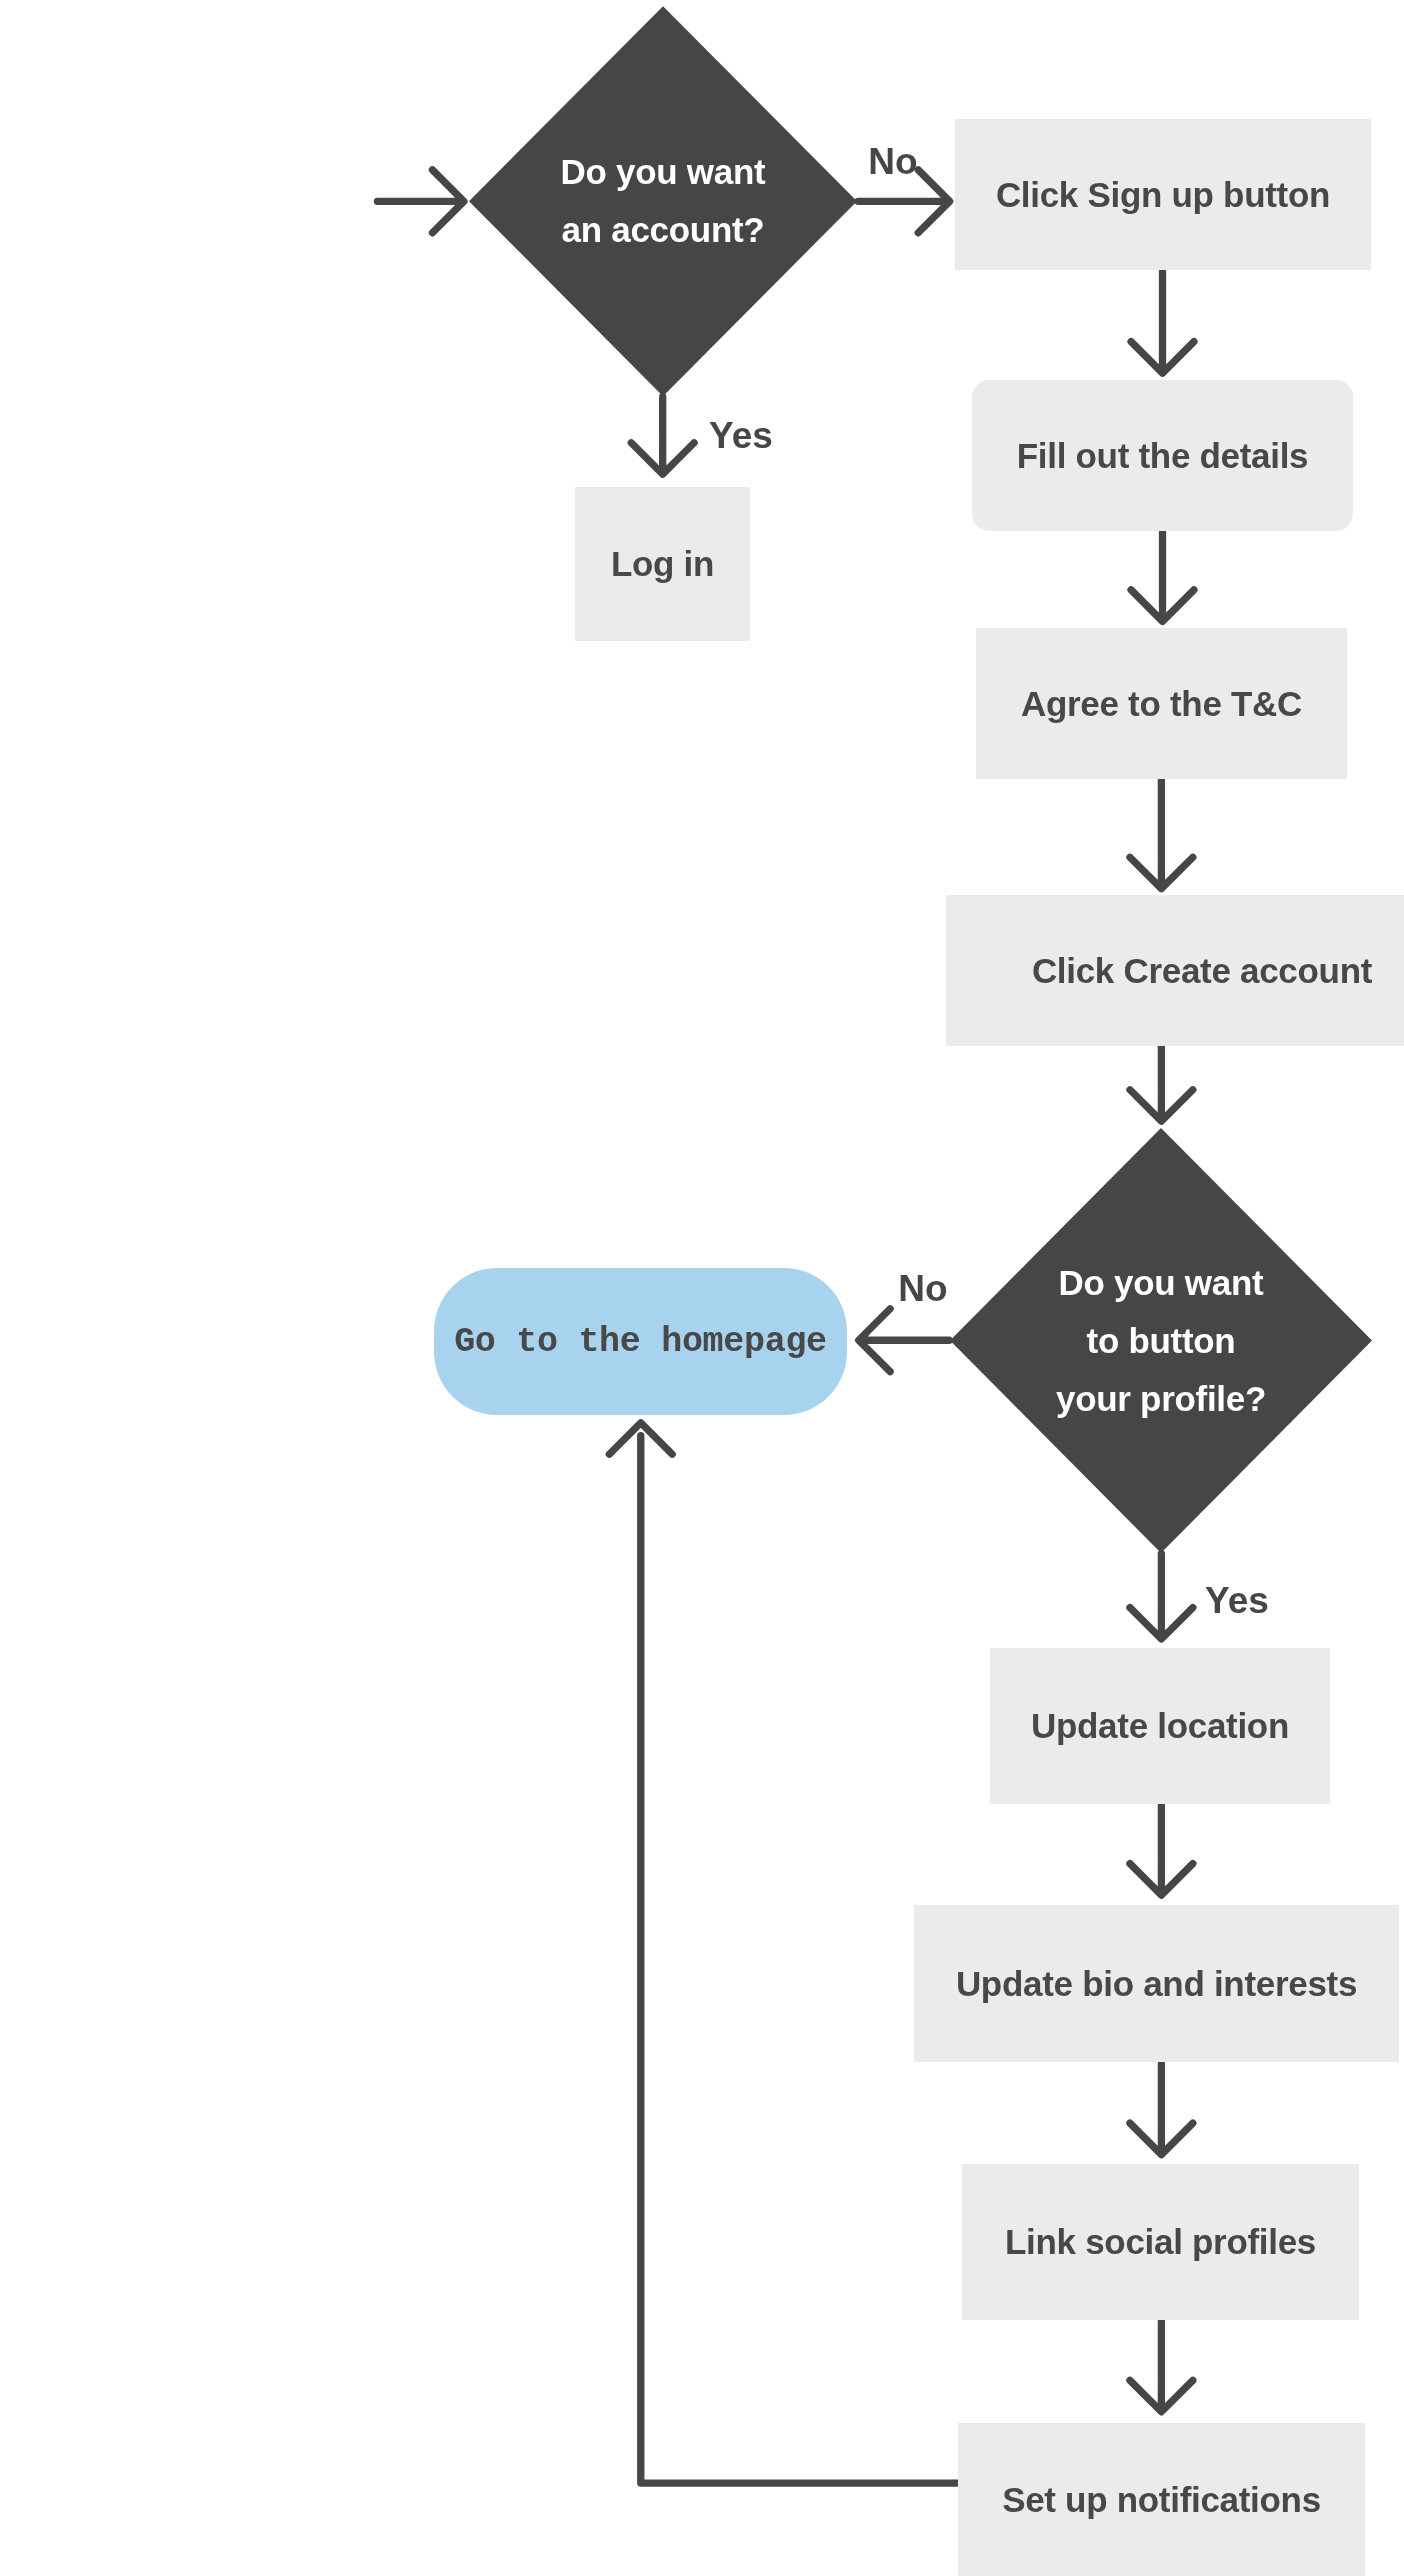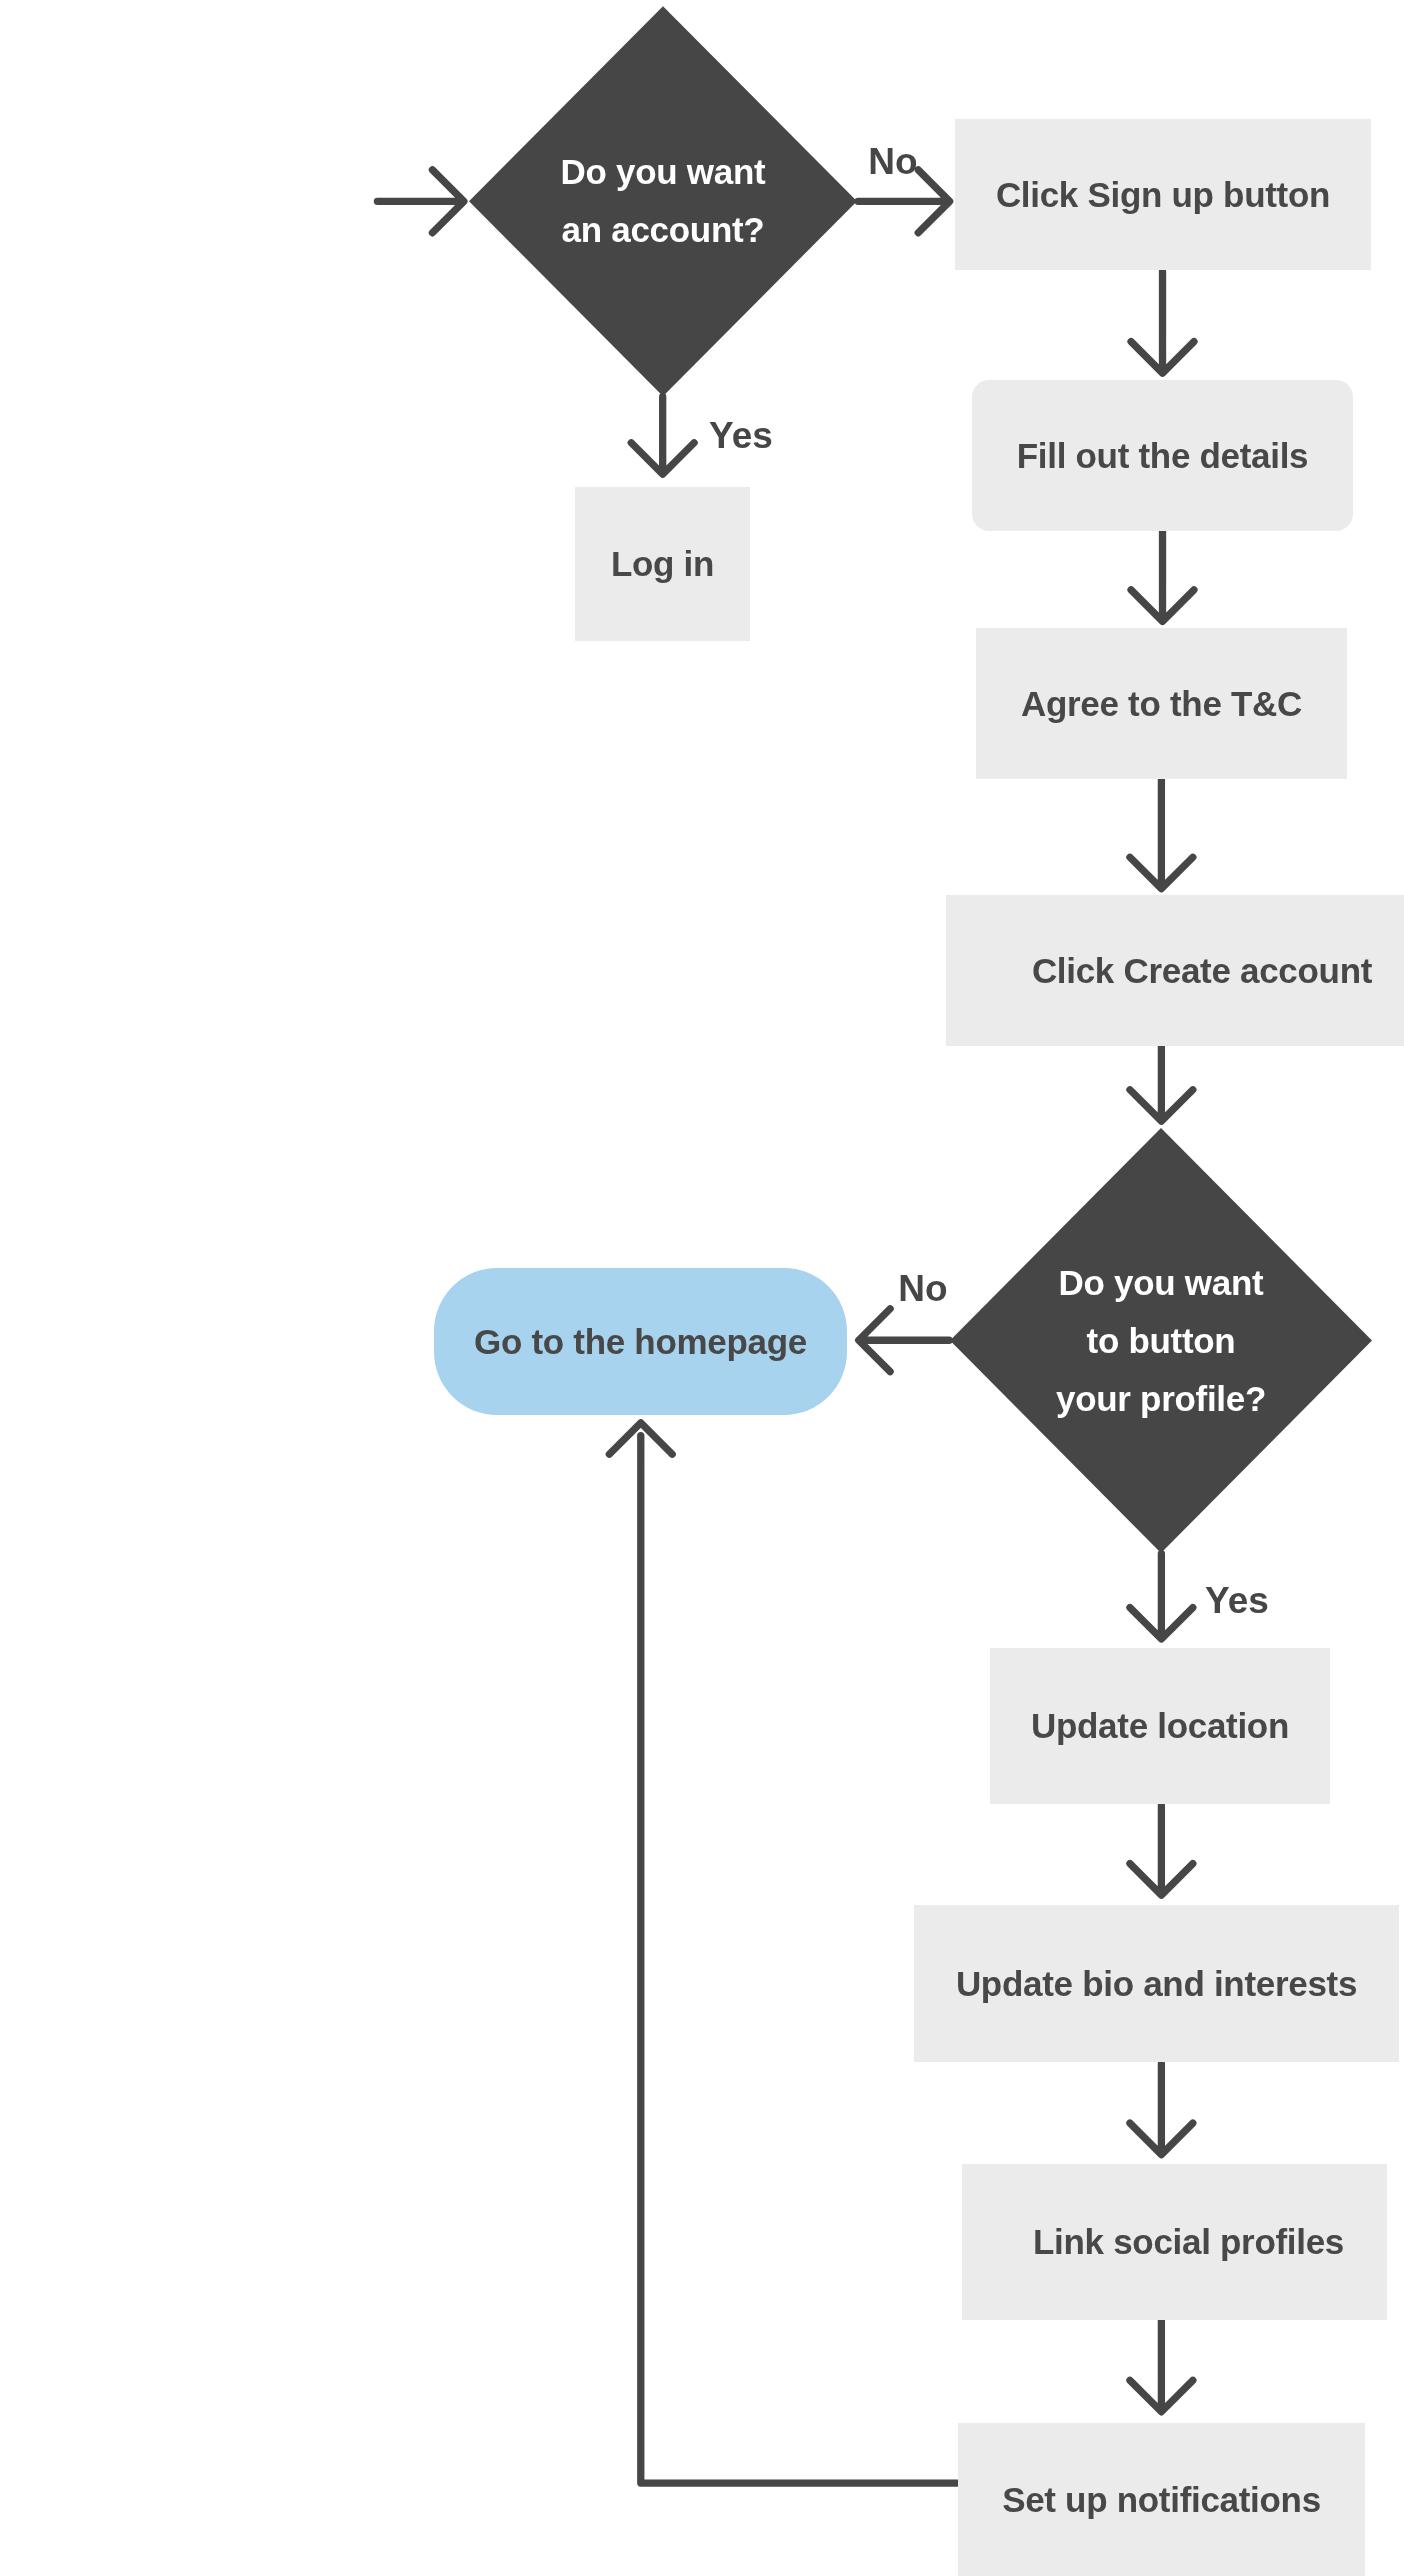--- a/index.html
+++ b/index.html
@@ -107,33 +107,33 @@
   <div class="node process" style="left:946px;top:895px;width:512px;height:151px;">
     <span>Click Create account</span>
   </div>
 
   <div class="node decision" style="left:950px;top:1128px;width:422px;height:425px;">
     <span>Do you want</span>
     <span>to button</span>
     <span>your profile?</span>
   </div>
 
-  <div class="node terminal" style="left:434px;top:1268px;width:413px;height:147px;">
+  <div class="node terminal" style="left:434px;top:1268px;width:413px;height:147px;font-family:Liberation Mono, monospace;">
     <span>Go to the homepage</span>
   </div>
 
   <div class="node process" style="left:990px;top:1648px;width:340px;height:156px;">
     <span>Update location</span>
   </div>
 
   <div class="node process" style="left:914px;top:1905px;width:485px;height:157px;">
     <span>Update bio and interests</span>
   </div>
 
-  <div class="node process" style="left:962px;top:2164px;width:397px;height:156px;padding-left:28px;">
+  <div class="node process" style="left:962px;top:2164px;width:397px;height:156px;">
     <span>Link social profiles</span>
   </div>
 
   <div class="node process" style="left:958px;top:2423px;width:407px;height:153px;text-align:center;">
     <span>Set up notifications</span>
   </div>
 
   <div class="edge-label" style="left:893px;top:162px;">No</div>
 
   <div class="edge-label" style="left:741px;top:436px;">Yes</div>

